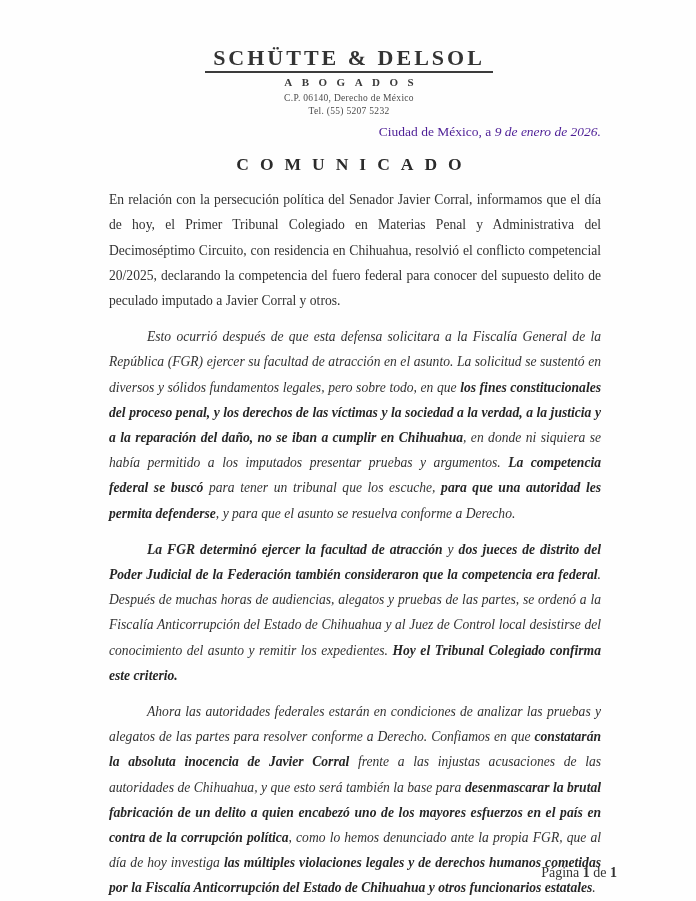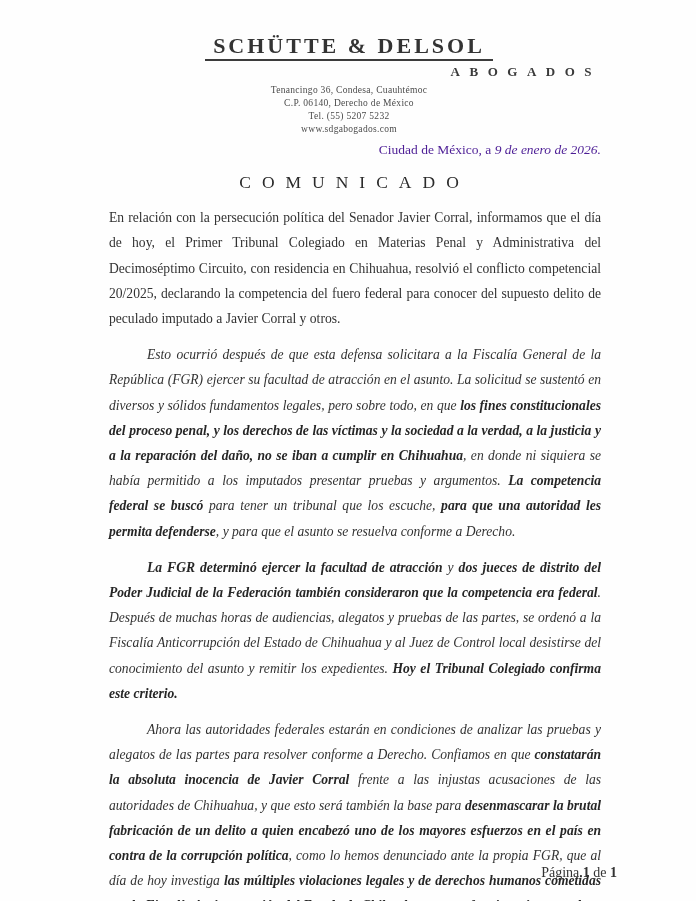--- a/index.html
+++ b/index.html
@@ -13,39 +13,38 @@
     height: 901px;
     margin: 0 auto;
     background: #fefefe;
     box-sizing: border-box;
     padding: 34px 95px 0 97px;
     font-family: "Liberation Serif", "DejaVu Serif", serif;
     color: #2e2e2e;
     overflow: hidden;
   }
   
-  .letterhead { text-align: center; color: #3a3a3a; }
+  .letterhead { text-align: center; color: #3a3a3a; margin-top: 12px; }
   .firm-name {
     display: inline-block;
     font-size: 22px;
     font-weight: bold;
     letter-spacing: 3px;
     color: #333333;
     border-bottom: 2px solid #3c3c3c;
     padding: 0 8px 1px 8px;
     line-height: 1.1;
   }
   .firm-subtitle {
-    font-size: 13px;
+    font-size: 11px;
     font-weight: bold;
     letter-spacing: 9.5px;
     padding-left: 9.5px; 
     margin-top: 3px;
     color: #3a3a3a;
-    text-align: right;
   }
   .address {
     margin-top: 4px;
     font-size: 9.5px;
     line-height: 13px;
     letter-spacing: 0.3px;
     color: #4a4a4a;
   }
   
   .dateline {
@@ -53,21 +52,21 @@
     text-align: right;
     font-size: 13.5px;
     color: #4c1d95;
   }
   .dateline .date { font-style: italic; }
   
   .doc-title {
     margin: 14px 0 12px 0;
     text-align: center;
     font-size: 17.5px;
-    font-weight: normal;
+    font-weight: bold;
     letter-spacing: 11px;
     padding-left: 11px; 
     color: #2b2b2b;
   }
   
   .doc-body { margin-top: 8px; }
   .para {
     margin: 0 0 11px 12px;
     font-size: 13.6px;
     line-height: 25.2px;
@@ -90,24 +89,22 @@
 <body>
 
 <div class="page">
 
   <div class="letterhead">
     <div>
       <span class="firm-name">SCHÜTTE &amp; DELSOL</span>
     </div>
     <div class="firm-subtitle">ABOGADOS</div>
     <div class="address">
-      <div>Tenancingo 36, Condesa, Cuauhtémoc</div>
       <div>C.P. 06140, Derecho de México</div>
       <div>Tel. (55) 5207 5232</div>
-      <div>www.sdgabogados.com</div>
     </div>
   </div>
 
   <div class="dateline"><span>Ciudad de México, a </span><span class="date">9 de enero de 2026.</span></div>
 
   <h1 class="doc-title">COMUNICADO</h1>
 
   <div class="doc-body">
 
     <p class="para"><span>En relación con la persecución política del Senador Javier Corral, informamos que el día de hoy, el Primer Tribunal Colegiado en Materias Penal y Administrativa del Decimoséptimo Circuito, con residencia en Chihuahua, resolvió el conflicto competencial 20/2025, declarando la competencia del fuero federal para conocer del supuesto delito de peculado imputado a Javier Corral y otros.</span></p>

